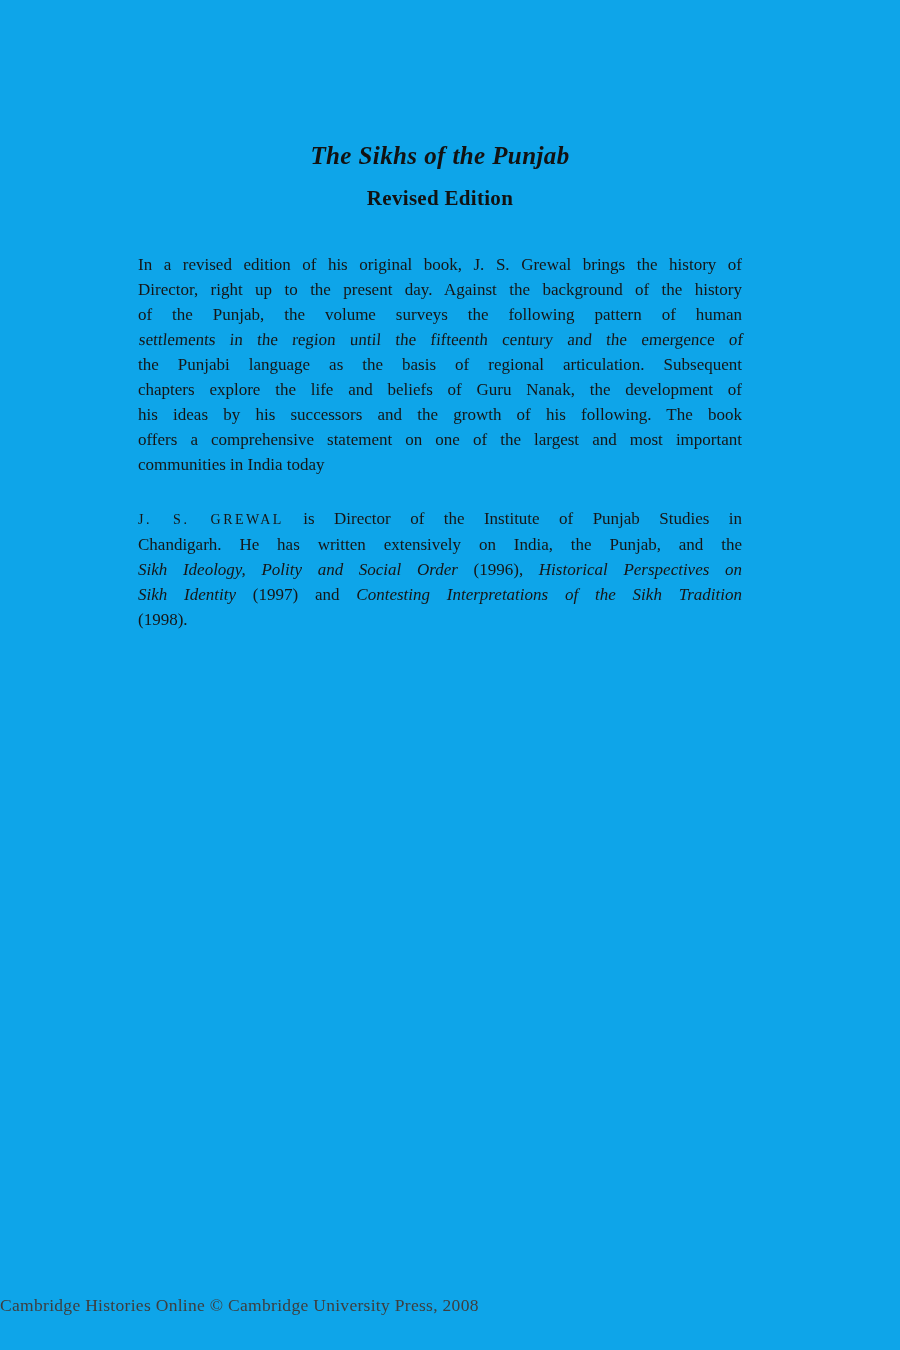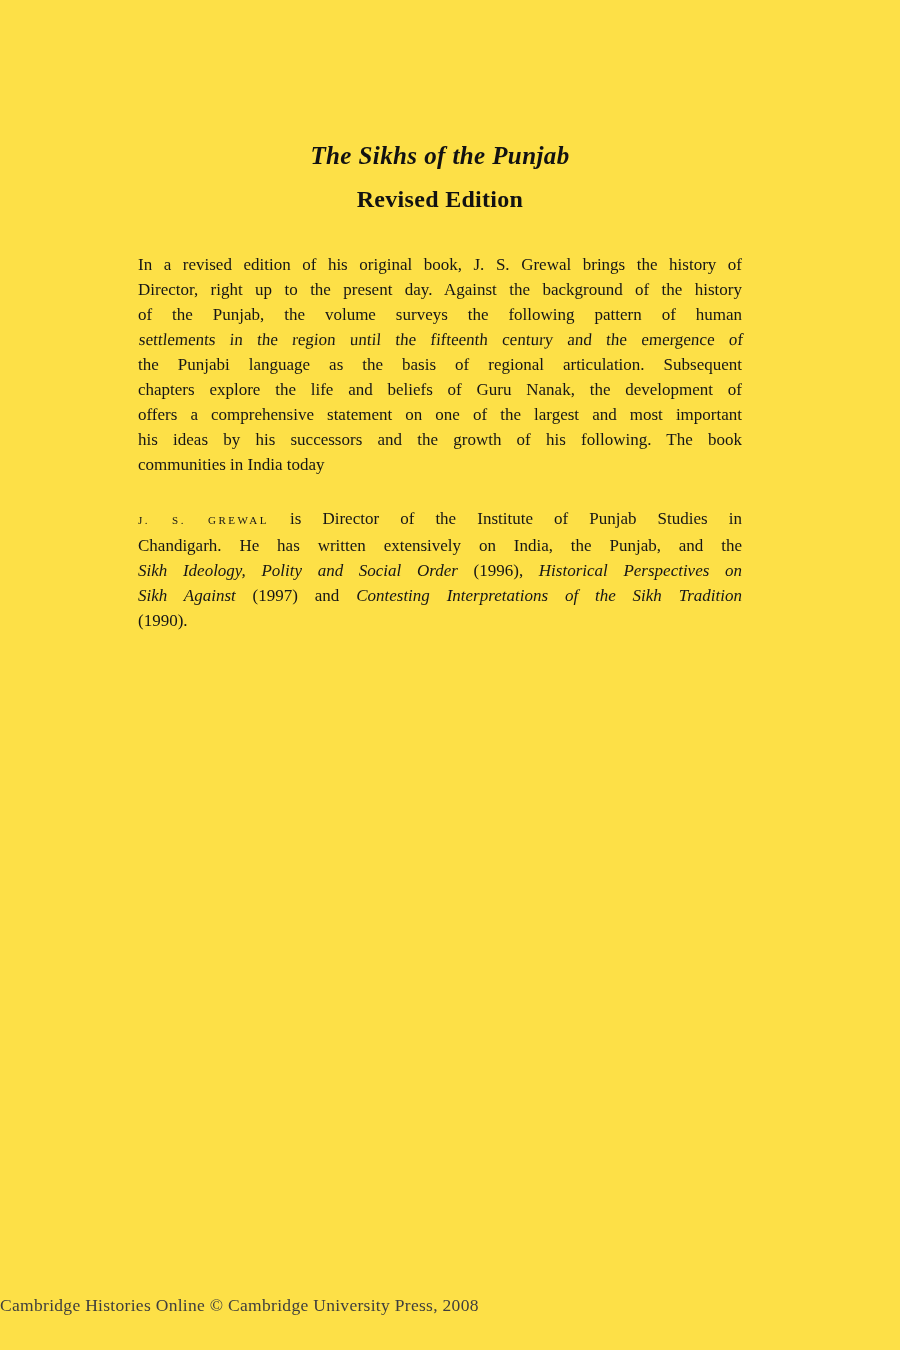--- a/index.html
+++ b/index.html
@@ -4,21 +4,21 @@
 <style>
   html, body {
     margin: 0;
     padding: 0;
     background: #ffffff;
   }
   .page {
     position: relative;
     width: 900px;
     height: 1350px;
-    background: #fde047;
+    background: #0ea5e9;
     font-family: "Liberation Serif", "DejaVu Serif", serif;
     color: #141414;
     overflow: hidden;
   }
   .title {
     position: absolute;
     top: 142px;
     left: 138px;
     width: 604px;
     margin: 0;
@@ -30,21 +30,21 @@
     color: #121212;
   }
   .subtitle {
     position: absolute;
     top: 186px;
     left: 138px;
     width: 604px;
     margin: 0;
     text-align: center;
     font-weight: 600;
-    font-size: 24px;
+    font-size: 21px;
     letter-spacing: 0.3px;
     color: #121212;
   }
   .textblock {
     position: absolute;
     top: 252px;
     left: 138px;
     width: 604px;
   }
   .para {
@@ -62,21 +62,21 @@
     text-align-last: left;
   }
   .line.skew {
     transform: skewX(-5deg);
     transform-origin: 0 100%;
   }
   .seg-italic {
     font-style: italic;
   }
   .seg-smallcaps {
-    font-size: 11px;
+    font-size: 14px;
     letter-spacing: 2.5px;
   }
   .footer {
     position: absolute;
     top: 1295px;
     left: 0;
     width: 900px;
     font-size: 17.5px;
     letter-spacing: 0.3px;
     color: #3e3e3e;
@@ -89,26 +89,26 @@
   <h1 class="title">The Sikhs of the Punjab</h1>
   <h2 class="subtitle">Revised Edition</h2>
   <div class="textblock" id="paragraphs">
       <div class="para">
         <div class="line"><span>In a revised edition of his original book, J. S. Grewal brings the history of</span></div>
         <div class="line"><span>Director, right up to the present day. Against the background of the history</span></div>
         <div class="line"><span>of the Punjab, the volume surveys the following pattern of human</span></div>
         <div class="line skew"><span>settlements in the region until the fifteenth century and the emergence of</span></div>
         <div class="line"><span>the Punjabi language as the basis of regional articulation. Subsequent</span></div>
         <div class="line"><span>chapters explore the life and beliefs of Guru Nanak, the development of</span></div>
+        <div class="line"><span>his ideas by his successors and the growth of his following. The book</span></div>
         <div class="line"><span>offers a comprehensive statement on one of the largest and most important</span></div>
-        <div class="line"><span>his ideas by his successors and the growth of his following. The book</span></div>
         <div class="line last"><span>communities in India today</span></div>
       </div>
       <div class="para">
         <div class="line"><span class="seg-smallcaps">J. S. GREWAL</span><span> is Director of the Institute of Punjab Studies in</span></div>
         <div class="line"><span>Chandigarh. He has written extensively on India, the Punjab, and the</span></div>
         <div class="line"><span class="seg-italic">Sikh Ideology, Polity and Social Order</span><span> (1996), </span><span class="seg-italic">Historical Perspectives on</span></div>
-        <div class="line"><span class="seg-italic">Sikh Against</span><span> (1997) and </span><span class="seg-italic">Contesting Interpretations of the Sikh Tradition</span></div>
-        <div class="line last"><span>(1990).</span></div>
+        <div class="line"><span class="seg-italic">Sikh Identity</span><span> (1997) and </span><span class="seg-italic">Contesting Interpretations of the Sikh Tradition</span></div>
+        <div class="line last"><span>(1998).</span></div>
       </div>
     </div>
   <div class="footer">Cambridge Histories Online © Cambridge University Press, 2008</div>
 </div>
 
 </body></html>

